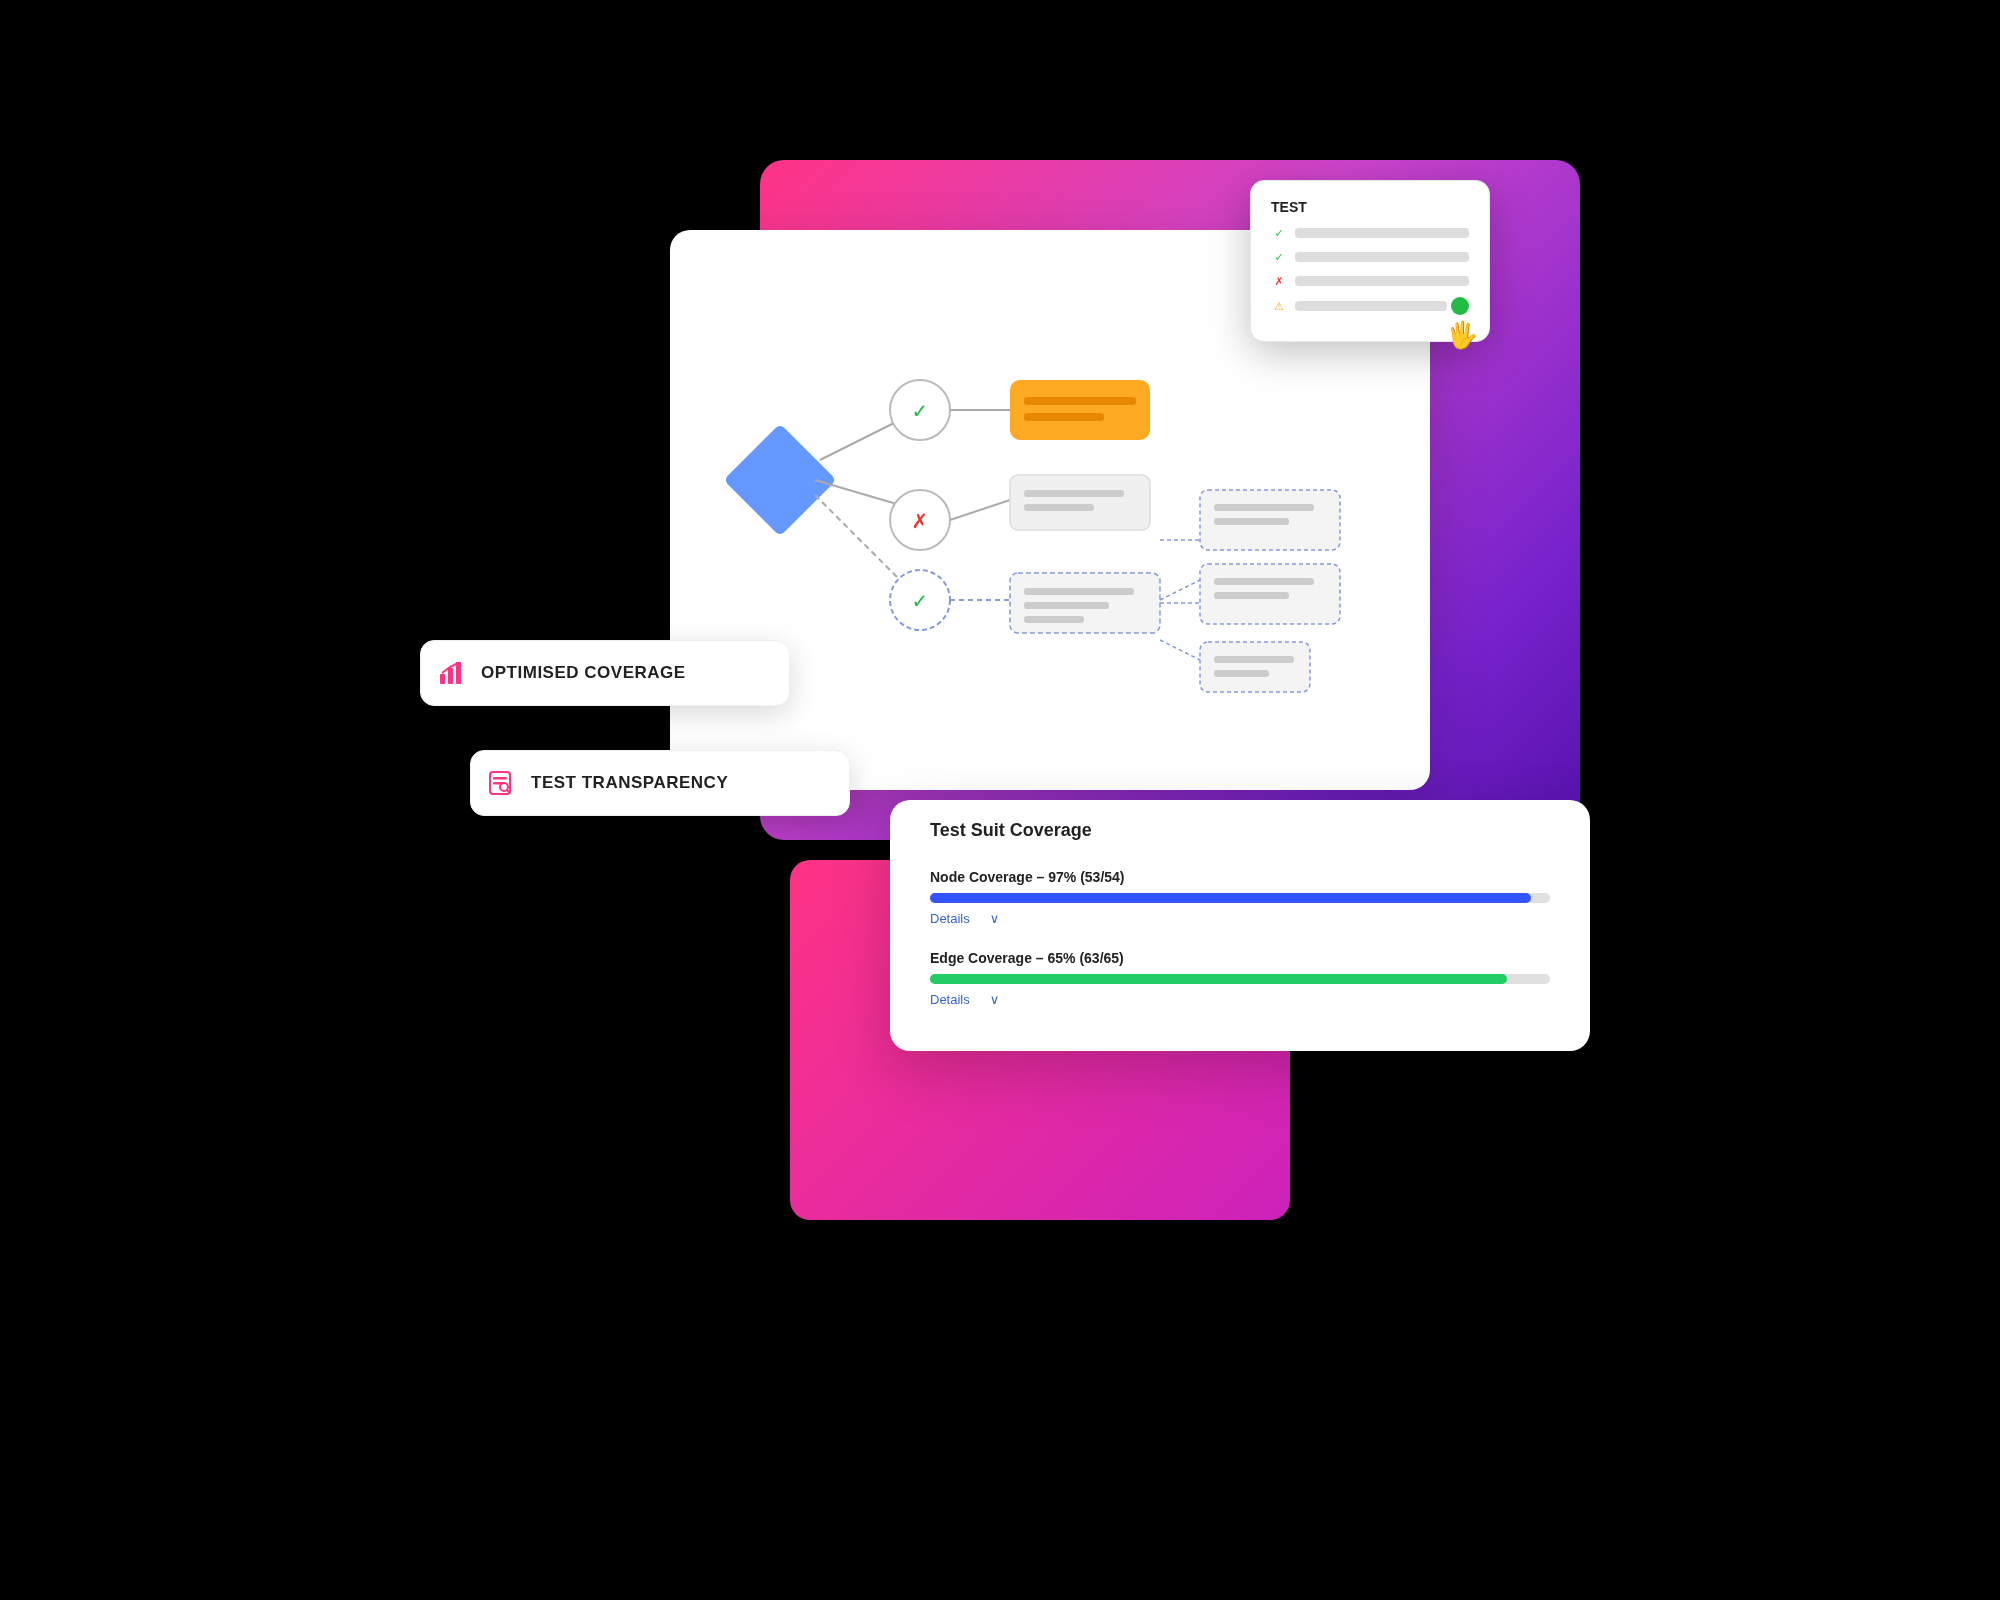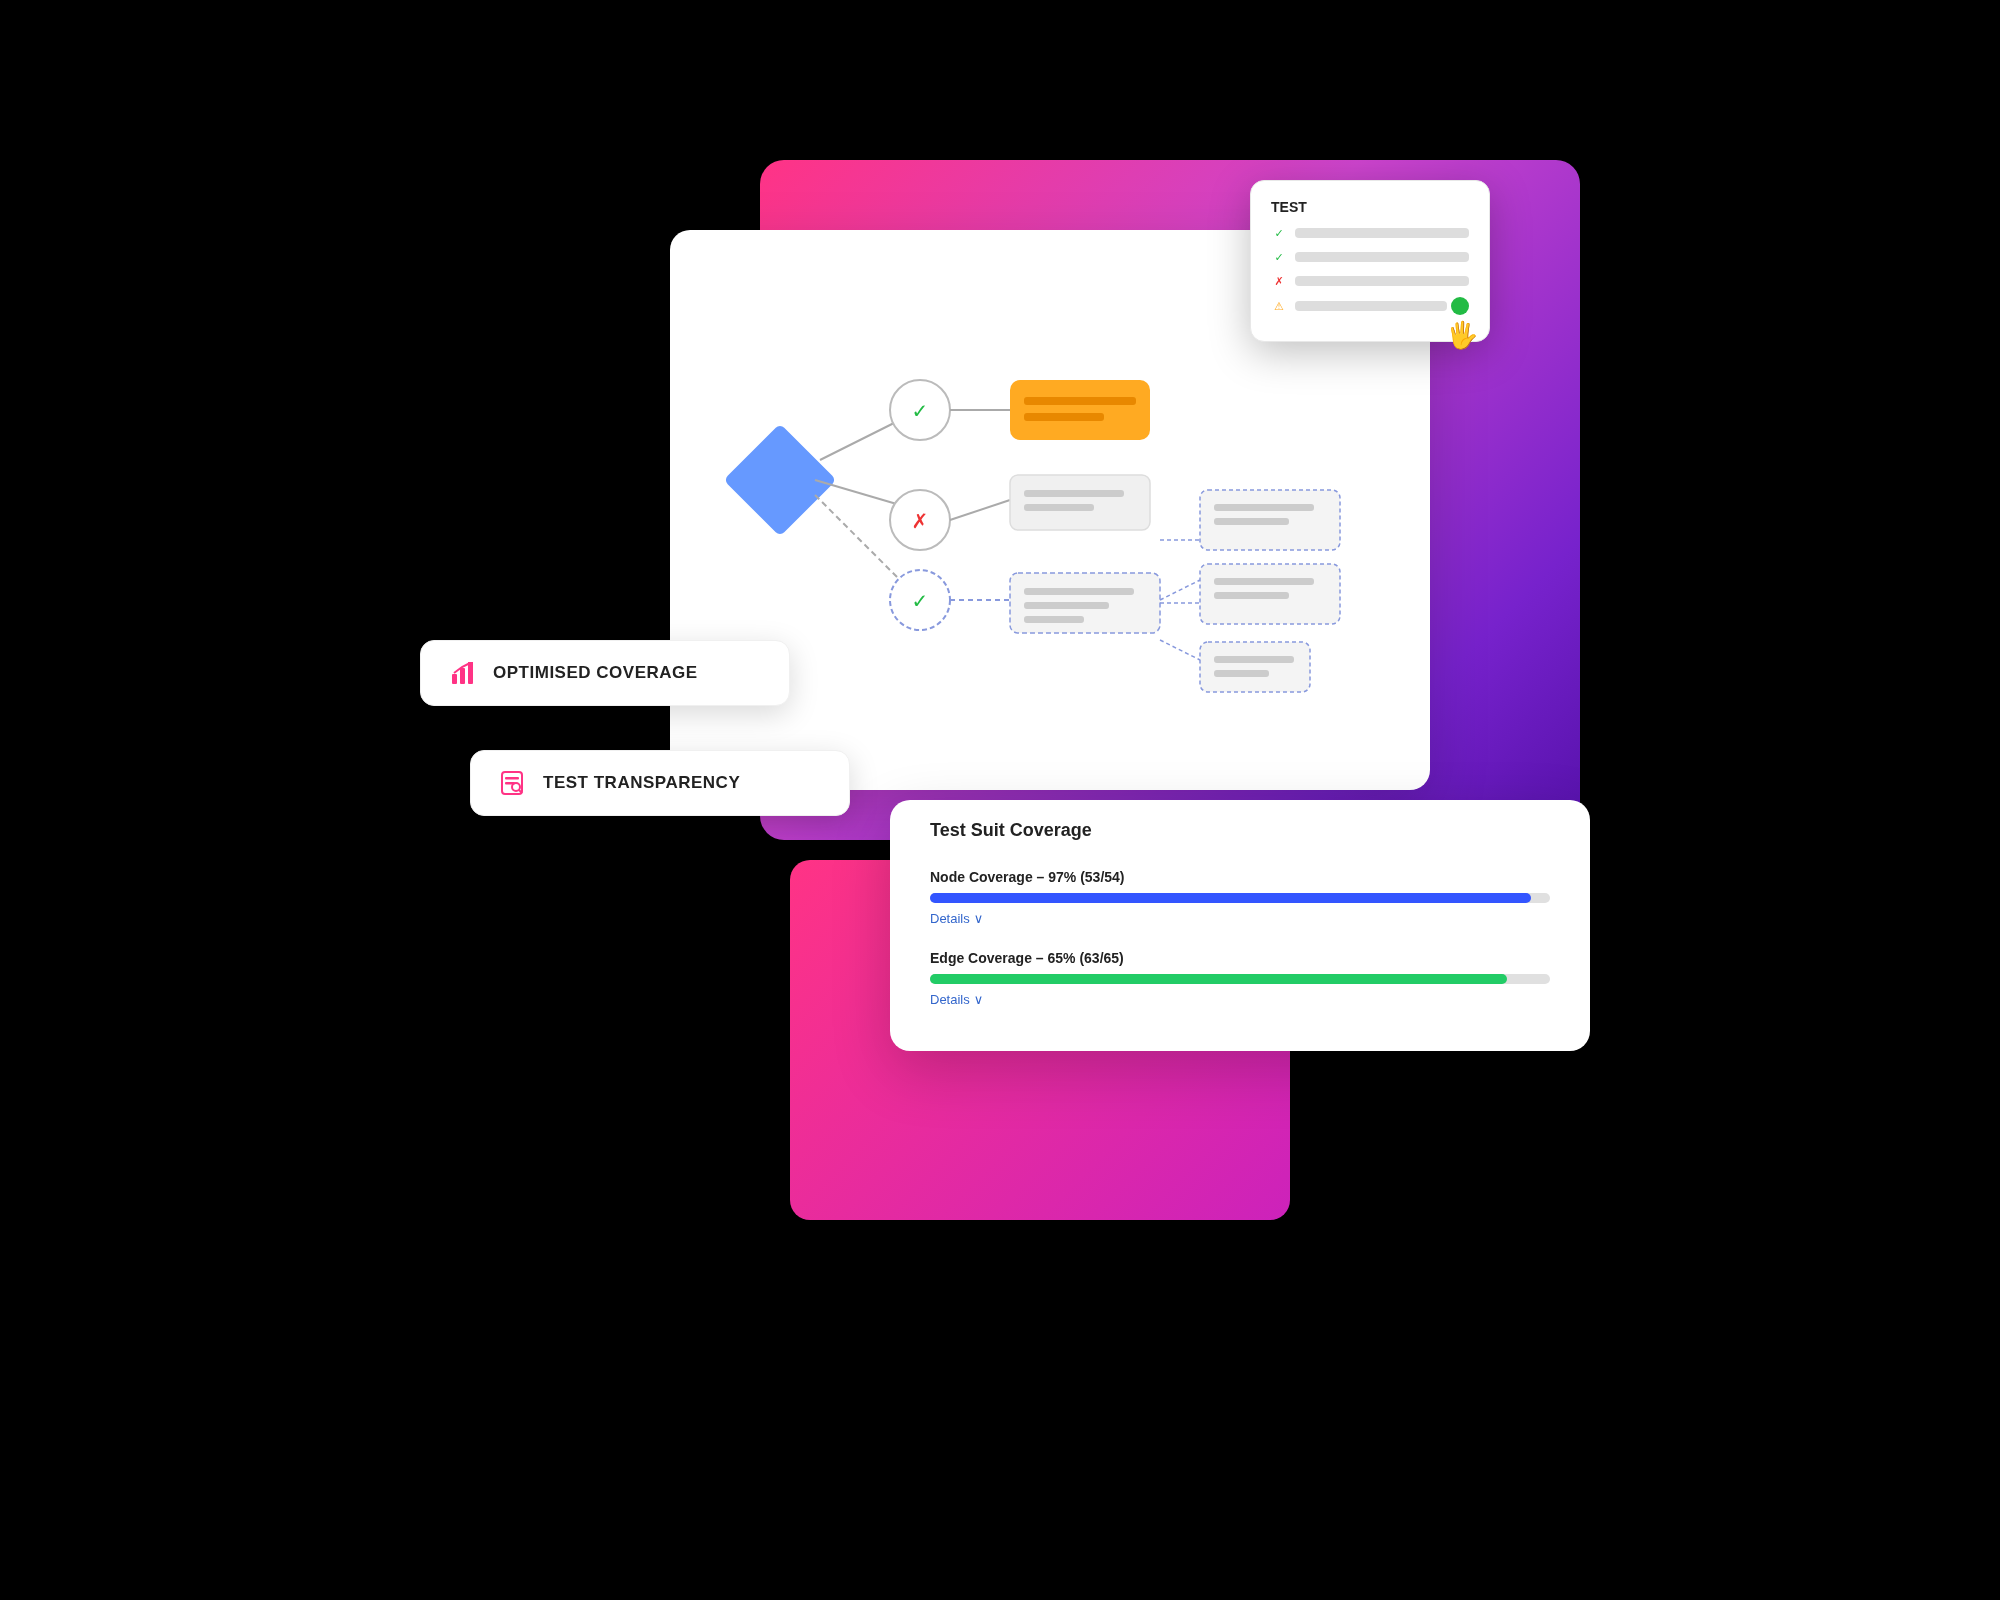--- a/index.html
+++ b/index.html
@@ -150,30 +150,30 @@
     }
 
     .progress-blue { background: #3355ff; }
     .progress-green { background: #22cc66; }
 
     .details-link {
       color: #3366cc;
       font-size: 13px;
       display: flex;
       align-items: center;
-      gap: 4px;
+      gap: 20px;
       cursor: pointer;
     }
 
     
     .feature-btn {
       position: absolute;
       background: #fff;
       border-radius: 14px;
-      padding: 16px 26px;
+      padding: 16px 14px;
       display: flex;
       align-items: center;
       gap: 14px;
       box-shadow: 0 8px 30px rgba(0,0,0,0.15);
       z-index: 6;
       border: 1.5px solid #f0f0f0;
     }
 
     .feature-btn-icon {
       width: 32px;

